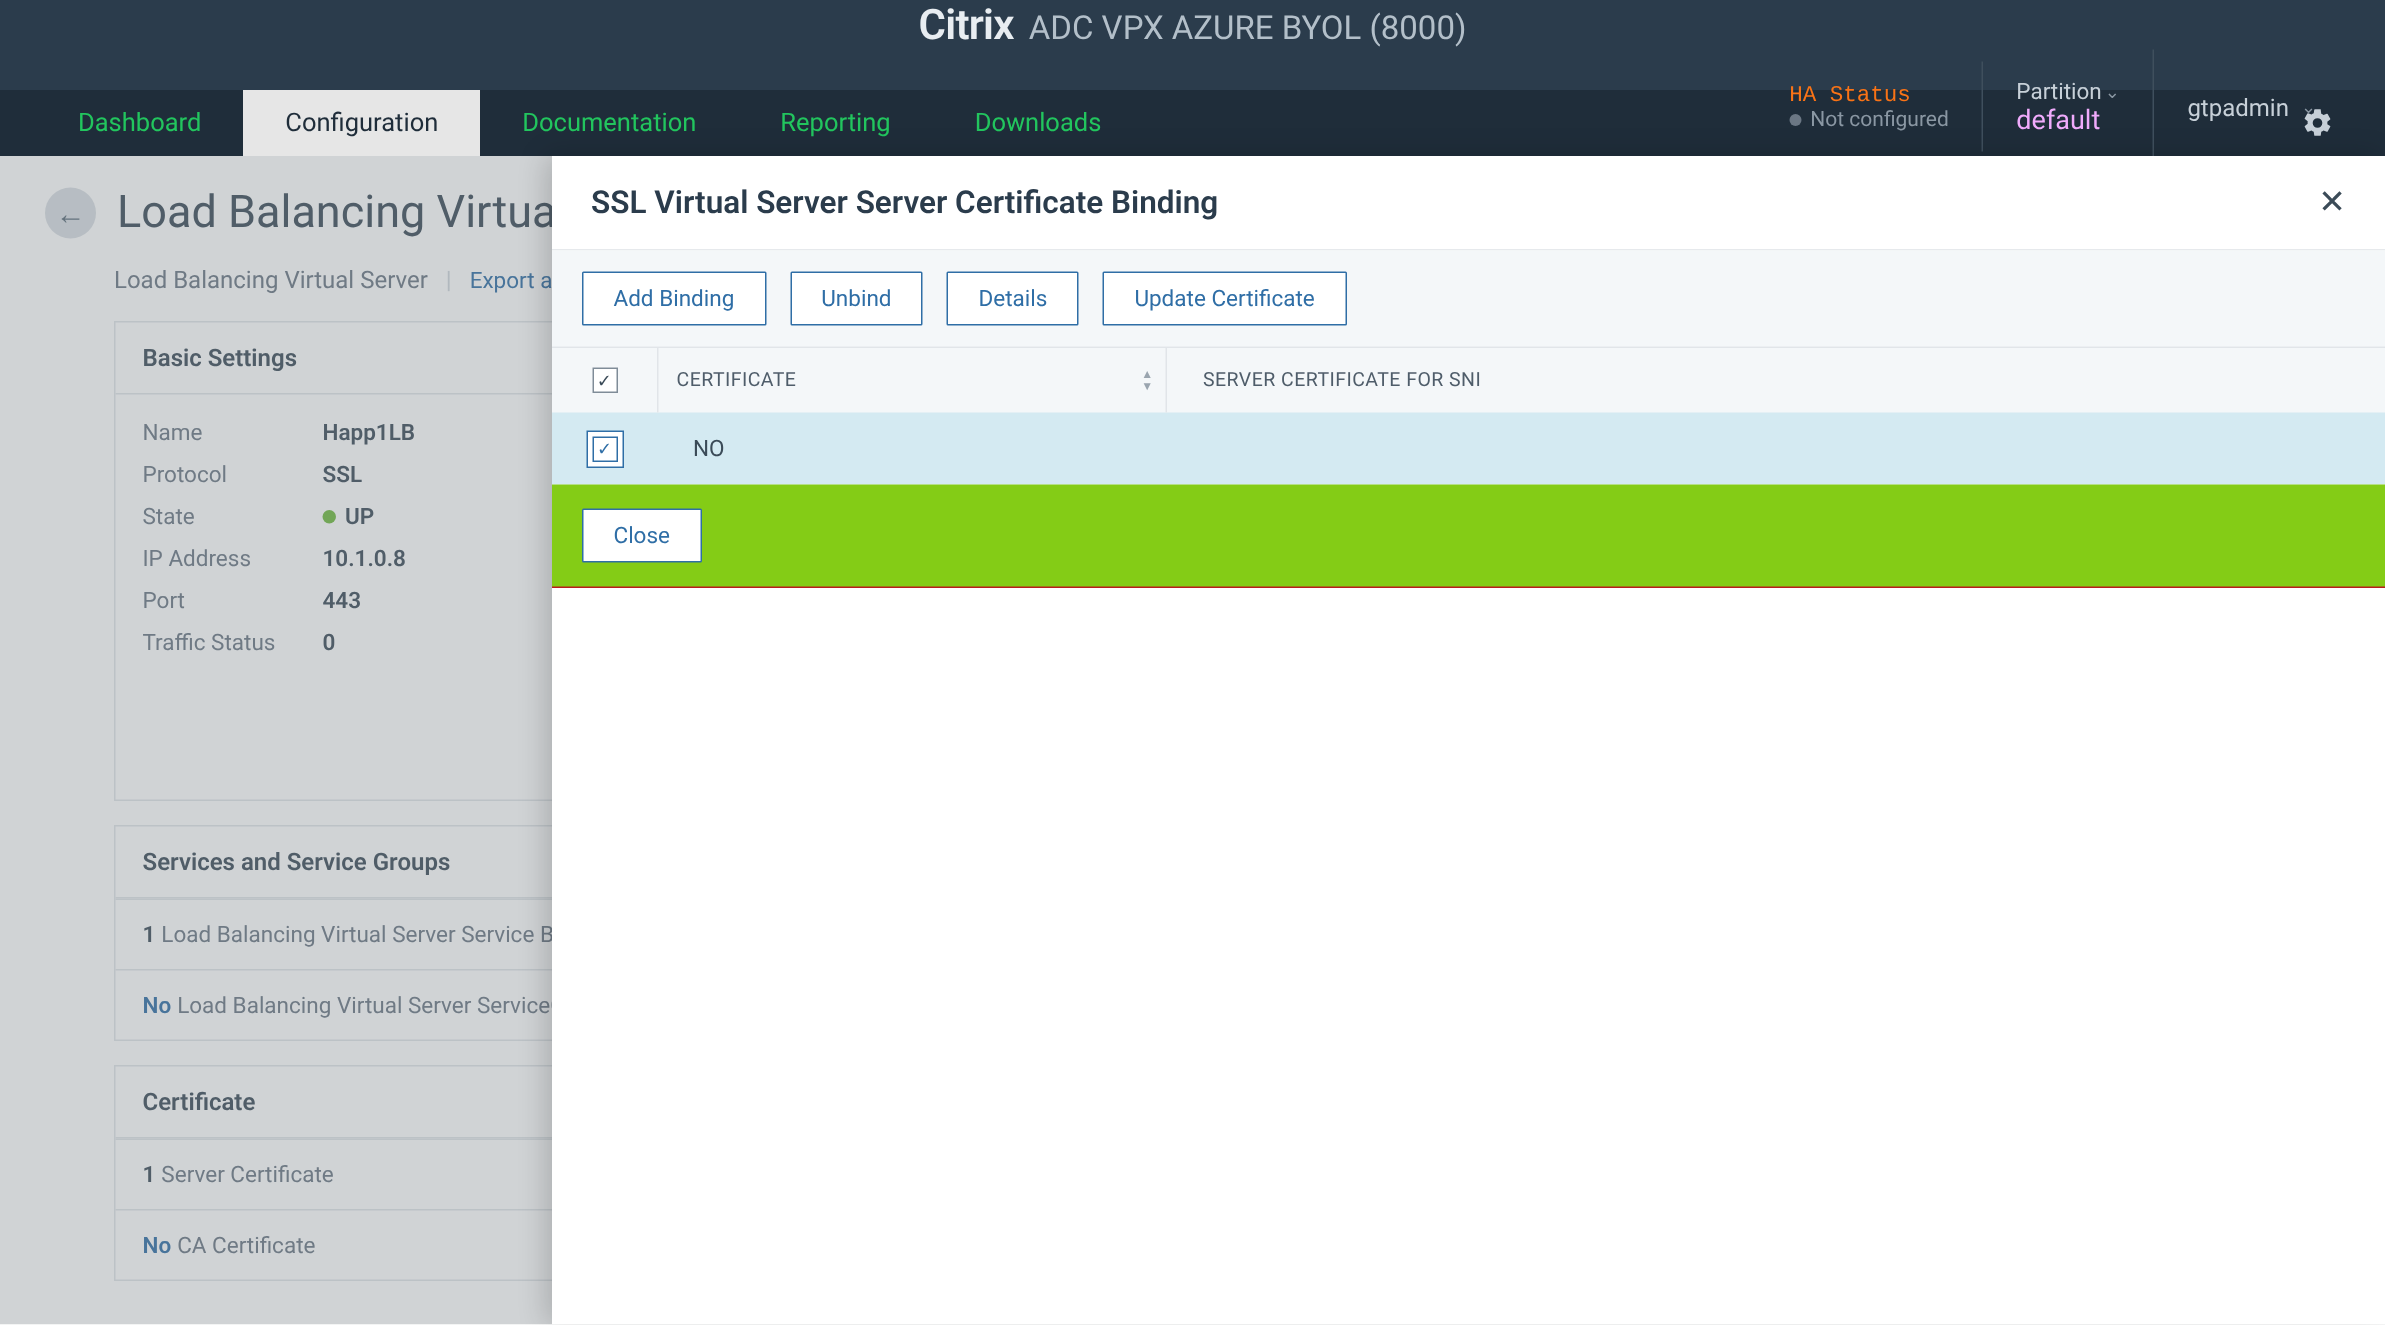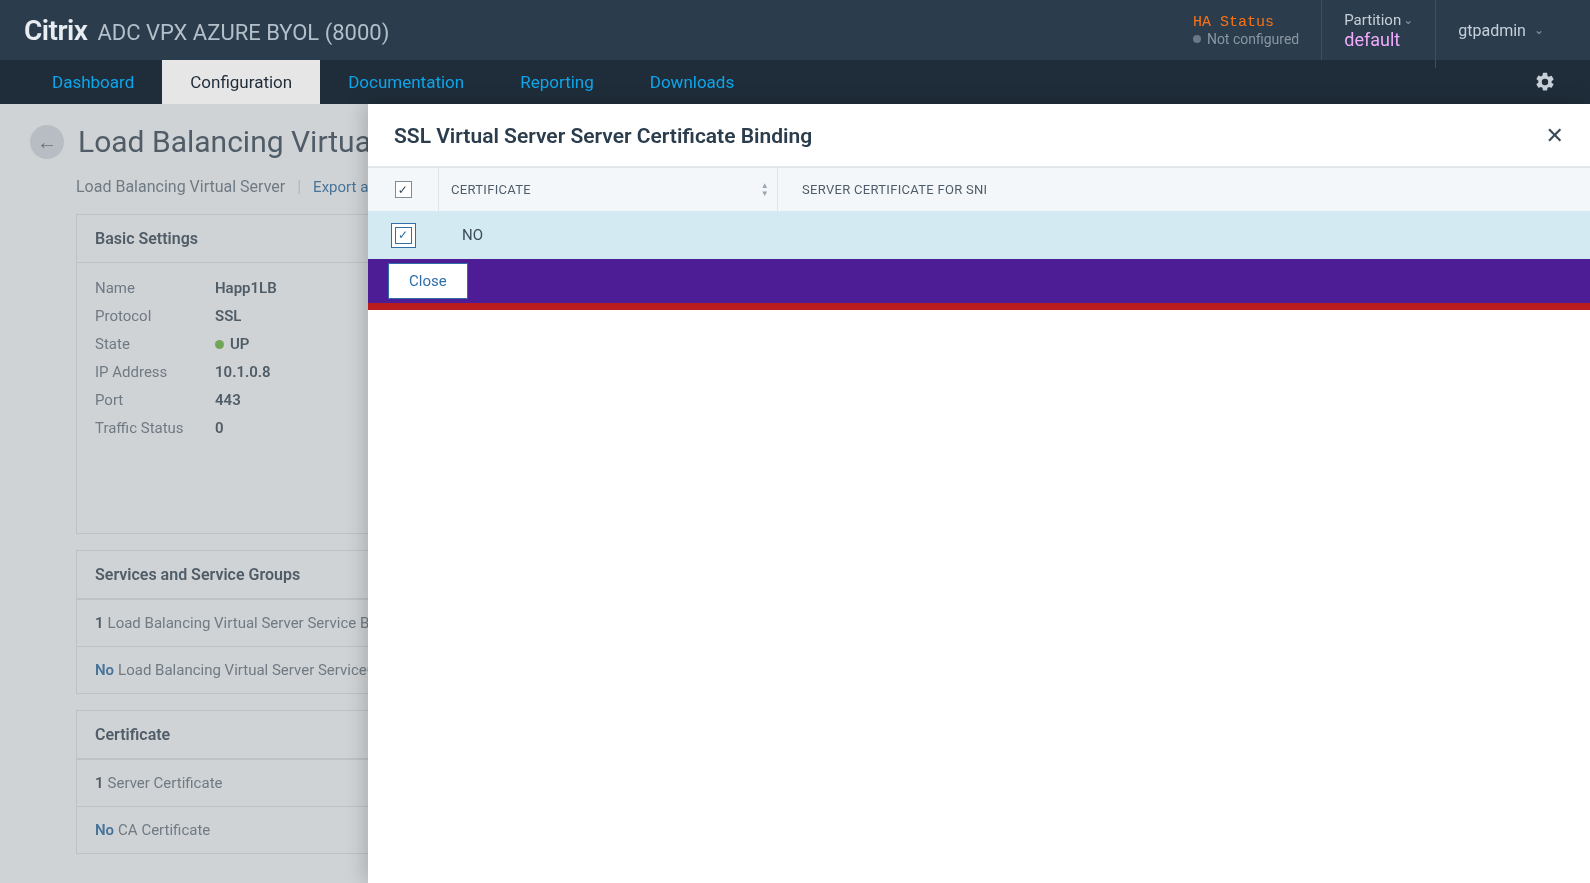--- a/index.html
+++ b/index.html
@@ -1,37 +1,37 @@
 <!DOCTYPE html>
 <html><head>
   <meta charset="utf-8">
   <style>
     * { margin: 0; padding: 0; box-sizing: border-box; font-family: -apple-system, BlinkMacSystemFont, "Segoe UI", Roboto, "Helvetica Neue", Arial, sans-serif; }
     body { width: 1590px; height: 883px; overflow: hidden; background: #fff; position: relative; }
 
     
-    .brand-bar { background: #2b3c4c; height: 60px; display: flex; align-items: center; padding: 0 24px; color: #c7d0d8; }
+    .brand-bar { background: #2b3c4c; height: 60px; display: flex; align-items: center; padding: 0 24px; color: #c7d0d8; flex-direction: column; }
     .brand-left { display: flex; align-items: baseline; gap: 10px; }
     .brand-main { font-size: 28px; font-weight: 600; color: #e8edf1; letter-spacing: -0.5px; }
     .brand-sub { font-size: 22px; font-weight: 400; color: #b3bfc9; }
     .brand-right { margin-left: auto; display: flex; align-items: center; gap: 0; }
     .status-block { padding: 0 22px; border-left: 1px solid #3f4f5d; height: 60px; display: flex; flex-direction: column; justify-content: center; }
     .status-block:first-child { border-left: none; }
     .status-title { font-size: 15px; color: #f97316; font-family: Liberation Mono, monospace; }
     .status-sub { font-size: 14px; color: #8a97a3; display: flex; align-items: center; gap: 6px; }
     .status-dot { width: 8px; height: 8px; border-radius: 50%; background: #6b7784; display: inline-block; }
     .partition-block { padding: 0 22px; border-left: 1px solid #3f4f5d; height: 60px; display: flex; flex-direction: column; justify-content: center; position: relative; }
     .partition-title { font-size: 15px; color: #c7d0d8; display: flex; align-items: center; gap: 2px; }
     .partition-sub { font-size: 18px; color: #f0abfc; }
     .chev { font-size: 12px; color: #8a97a3; }
     .user-block { padding: 0 22px; border-left: 1px solid #3f4f5d; height: 76px; display: flex; align-items: center; gap: 8px; font-size: 16px; color: #c7d0d8; }
 
     
     .nav-bar { background: #1f2d3a; height: 44px; display: flex; align-items: stretch; padding: 0 24px; }
-    .nav-tab { display: flex; align-items: center; padding: 0 28px; color: #0ea5e9; font-size: 17px; cursor: pointer; }
+    .nav-tab { display: flex; align-items: center; padding: 0 28px; color: #22c55e; font-size: 17px; cursor: pointer; }
     .nav-tab.active { background: #e6e6e6; color: #1f2d3a; }
     .nav-gear { margin-left: auto; display: flex; align-items: center; padding: 0 10px; color: #c7d0d8; cursor: pointer; }
     .gear-svg { width: 22px; height: 22px; }
 
     
     .page { padding: 20px 30px; background: #fff; height: calc(100% - 104px); position: relative; }
     .page-header { display: flex; align-items: center; gap: 14px; margin-bottom: 18px; }
     .back-circle { width: 34px; height: 34px; border-radius: 50%; background: #d9dee3; display: flex; align-items: center; justify-content: center; cursor: pointer; }
     .back-arrow { color: #5a6b79; font-size: 20px; line-height: 1; }
     .page-title { font-size: 30px; color: #3b4b58; font-weight: 400; }
@@ -70,21 +70,21 @@
     .sort-arrows span { font-size: 8px; color: #9aa5af; line-height: 7px; }
 
     .table-row { display: flex; align-items: center; height: 48px; background: #d4eaf2; font-size: 15px; color: #3b4b58; }
     .td-check { width: 70px; display: flex; justify-content: center; position: relative; }
     .td-col1 { flex: 0 0 340px; padding-left: 12px; }
     .td-col2 { flex: 1; padding-left: 24px; }
 
     .chk { width: 17px; height: 17px; border: 1px solid #7f8c98; background: #fff; display: inline-flex; align-items: center; justify-content: center; color: #3b4b58; font-size: 12px; cursor: pointer; }
     .chk.blue { border-color: #2f6ea6; color: #2f6ea6; box-shadow: 0 0 0 3px #fff, 0 0 0 4px #2f6ea6; }
 
-    .modal-footer { padding: 4px 20px; background: #4c1d95; border-bottom: 7px solid #b91c1c; }
+    .modal-footer { padding: 16px 20px; background: #84cc16; border-bottom: 1px solid #b91c1c; }
   </style>
 </head>
 <body>
 
 <div class="brand-bar">
   <div class="brand-left">
     <span class="brand-main">Citrix</span>
     <span class="brand-sub">ADC VPX AZURE BYOL (8000)</span>
   </div>
   <div class="brand-right">
@@ -170,20 +170,26 @@
   </div>
 
   <div class="scrim"></div>
 </div>
 
 <div class="modal">
   <div class="modal-head">
     <div class="modal-title">SSL Virtual Server Server Certificate Binding</div>
     <div class="modal-close">✕</div>
   </div>
+  <div class="modal-actions">
+    <button class="btn">Add Binding</button>
+    <button class="btn">Unbind</button>
+    <button class="btn">Details</button>
+    <button class="btn">Update Certificate</button>
+  </div>
 
   <div class="table">
     <div class="table-head">
       <div class="th-check">
           <span class="chk">✓</span>
         </div>
       <div class="th-col1">
         <span>CERTIFICATE</span>
         <div class="sort-arrows">
             <span>▲</span>

